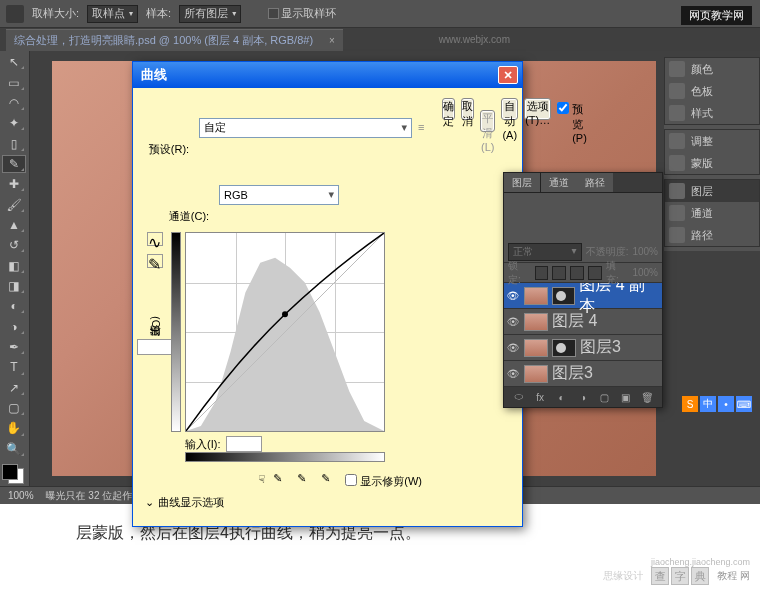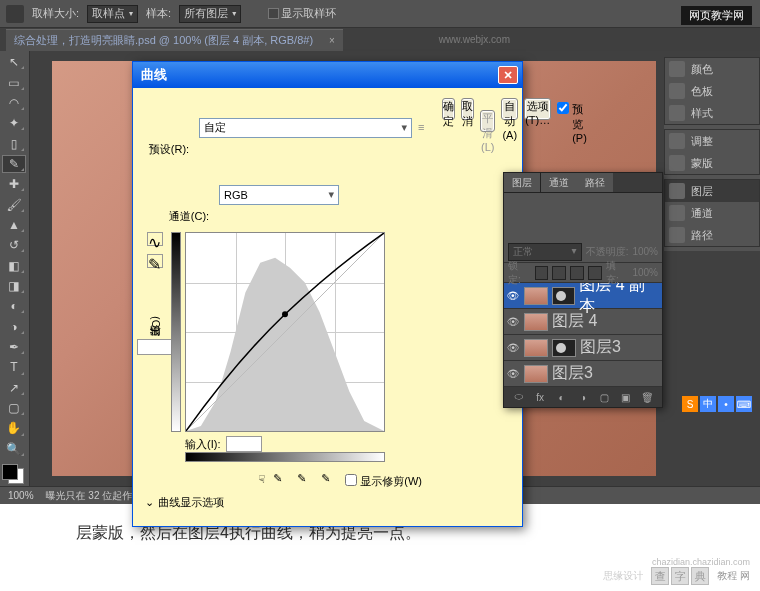--- a/index.html
+++ b/index.html
@@ -360,13 +360,13 @@
 
 <div class="caption-footer">
   <span style="color:#ccc">思缘设计</span>
   <span class="footer-badge">
     <span class="badge-char">查</span>
     <span class="badge-char">字</span>
     <span class="badge-char">典</span>
   </span>
   <span>教程 网</span>
 </div>
-<div style="position:absolute;bottom:24px;right:10px;font-size:9px;color:#bbb">chazidian.chazidian.com</div>
+<div style="position:absolute;bottom:24px;right:10px;font-size:9px;color:#bbb">jiaocheng.jiaocheng.com</div>
 
 </body></html>

